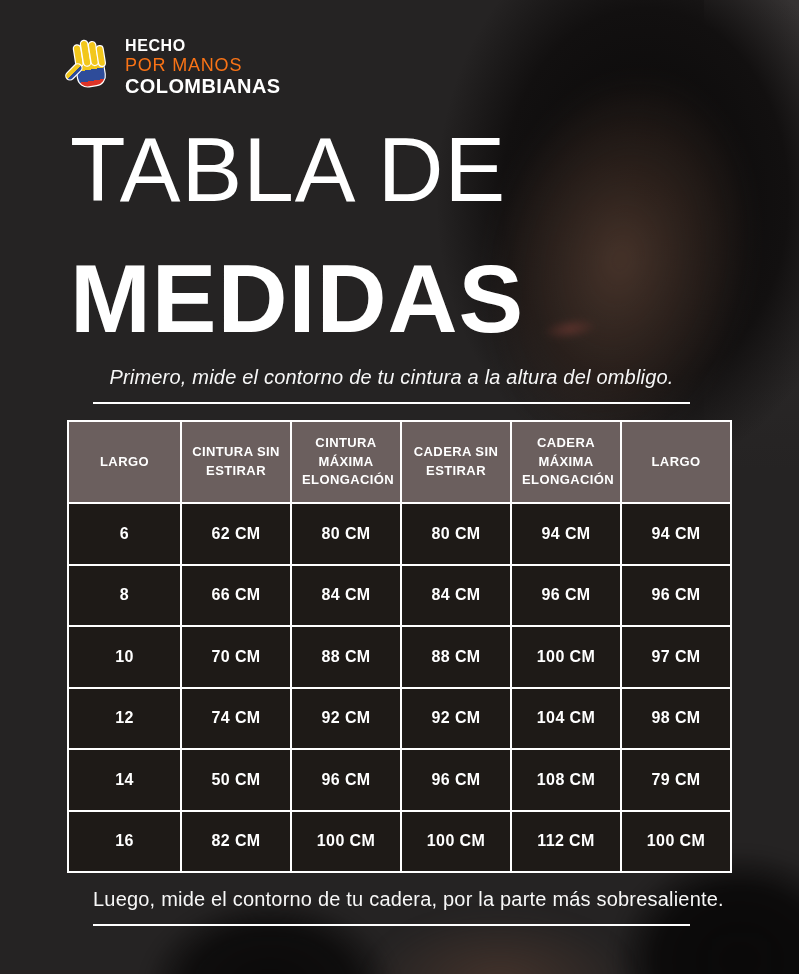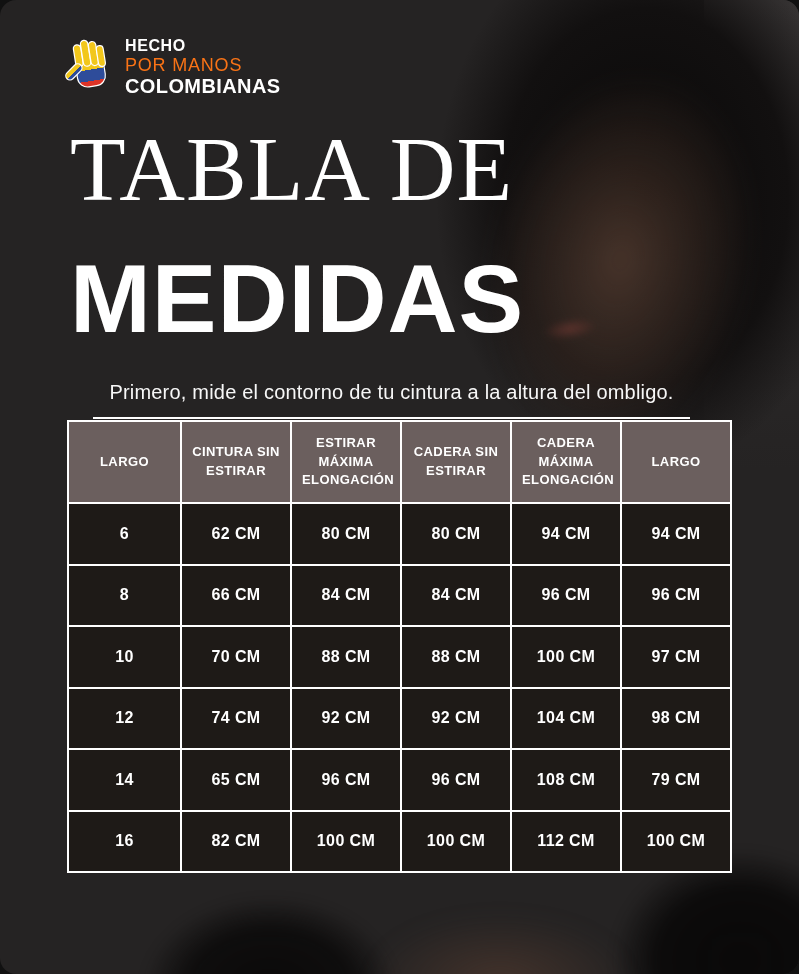--- a/index.html
+++ b/index.html
@@ -11,21 +11,20 @@
   }
   *{margin:0;padding:0;box-sizing:border-box;}
   html,body{background:#111;}
   body{font-family:"Liberation Sans", sans-serif;}
   .page{
     position:relative;
     width:799px;height:974px;
     background:var(--bg);
     overflow:hidden;
     margin:0 auto;
-    border-radius:16px;
   }
   
   .photo-layer{position:absolute;inset:0;pointer-events:none;}
   .right-wall{position:absolute;right:0;top:0;width:95px;height:470px;
     background:linear-gradient(to bottom,#363333,rgba(54,51,51,0));}
   .hair-top{position:absolute;left:370px;top:-80px;width:500px;height:660px;
     background:radial-gradient(ellipse 55% 55% at 55% 42%,#090808 0%,#121010 52%,rgba(18,16,16,0) 76%);}
   .face-blob{position:absolute;left:488px;top:70px;width:265px;height:380px;border-radius:50%;
     background:radial-gradient(closest-side,rgba(118,84,67,0.55),rgba(118,84,67,0.22) 62%,rgba(118,84,67,0) 100%);
     transform:rotate(12deg);filter:blur(9px);}
@@ -43,25 +42,25 @@
   .content{position:absolute;inset:0;z-index:2;color:var(--text);}
 
   .logo{position:absolute;top:34px;left:64px;display:flex;align-items:center;gap:13px;}
   .logo svg{width:48px;height:66px;display:block;}
   .logo-text{line-height:1.12;letter-spacing:.6px;}
   .logo-l1{font-size:16px;font-weight:bold;}
   .logo-l2{font-size:18px;font-weight:normal;letter-spacing:.8px;color:#f97316;}
   .logo-l3{font-size:20px;font-weight:bold;letter-spacing:.4px;}
 
   .title{position:absolute;top:122px;left:70px;}
-  .title-line1{font-size:91px;font-weight:400;line-height:1.06;letter-spacing:1px;font-family:Liberation Serif, serif;}
+  .title-line1{font-size:91px;font-weight:400;line-height:1.06;letter-spacing:1px;}
   .title-line2{font-size:97px;font-weight:800;line-height:1.0;letter-spacing:1px;margin-top:32px;}
 
   .intro-wrap{position:absolute;left:93px;width:597px;text-align:center;}
-  .intro-wrap.top{top:381px;}
+  .intro-wrap.top{top:366px;font-style:italic;}
   .intro-wrap.bottom{top:888px;}
   .measure-note{font-size:20px;font-weight:400;color:#f7f7f7;letter-spacing:.2px;white-space:nowrap;}
   .rule{height:2px;background:var(--border);margin-top:13px;}
 
   table.size-table{
     position:absolute;top:420px;left:67px;width:664px;
     border-collapse:collapse;table-layout:fixed;
   }
   .size-table th,.size-table td{
     border:2px solid var(--border);
@@ -143,21 +142,21 @@
           <col class="cn">
           <col class="cn">
           <col class="cn">
           <col class="cn">
           <col class="cn">
       </colgroup>
       <thead>
           <tr>
             <th>LARGO</th>
             <th>CINTURA SIN ESTIRAR</th>
-            <th>ESTIRAR MÁXIMA ELONGACIÓN</th>
+            <th>CINTURA MÁXIMA ELONGACIÓN</th>
             <th>CADERA SIN ESTIRAR</th>
             <th>CADERA MÁXIMA ELONGACIÓN</th>
             <th>LARGO</th>
           </tr>
         </thead>
       <tbody>
           <tr>
             <td>6</td>
             <td>62 CM</td>
             <td>80 CM</td>
@@ -184,32 +183,36 @@
           <tr>
             <td>12</td>
             <td>74 CM</td>
             <td>92 CM</td>
             <td>92 CM</td>
             <td>104 CM</td>
             <td>98 CM</td>
           </tr>
           <tr>
             <td>14</td>
-            <td>65 CM</td>
+            <td>50 CM</td>
             <td>96 CM</td>
             <td>96 CM</td>
             <td>108 CM</td>
             <td>79 CM</td>
           </tr>
           <tr>
             <td>16</td>
             <td>82 CM</td>
             <td>100 CM</td>
             <td>100 CM</td>
             <td>112 CM</td>
             <td>100 CM</td>
           </tr>
         </tbody>
     </table>
 
+    <div class="intro-wrap bottom">
+      <div class="measure-note">Luego, mide el contorno de tu cadera, por la parte más sobresaliente.</div>
+      <div class="rule"></div>
+    </div>
 
   </div>
 </div>
 
 </body></html>

